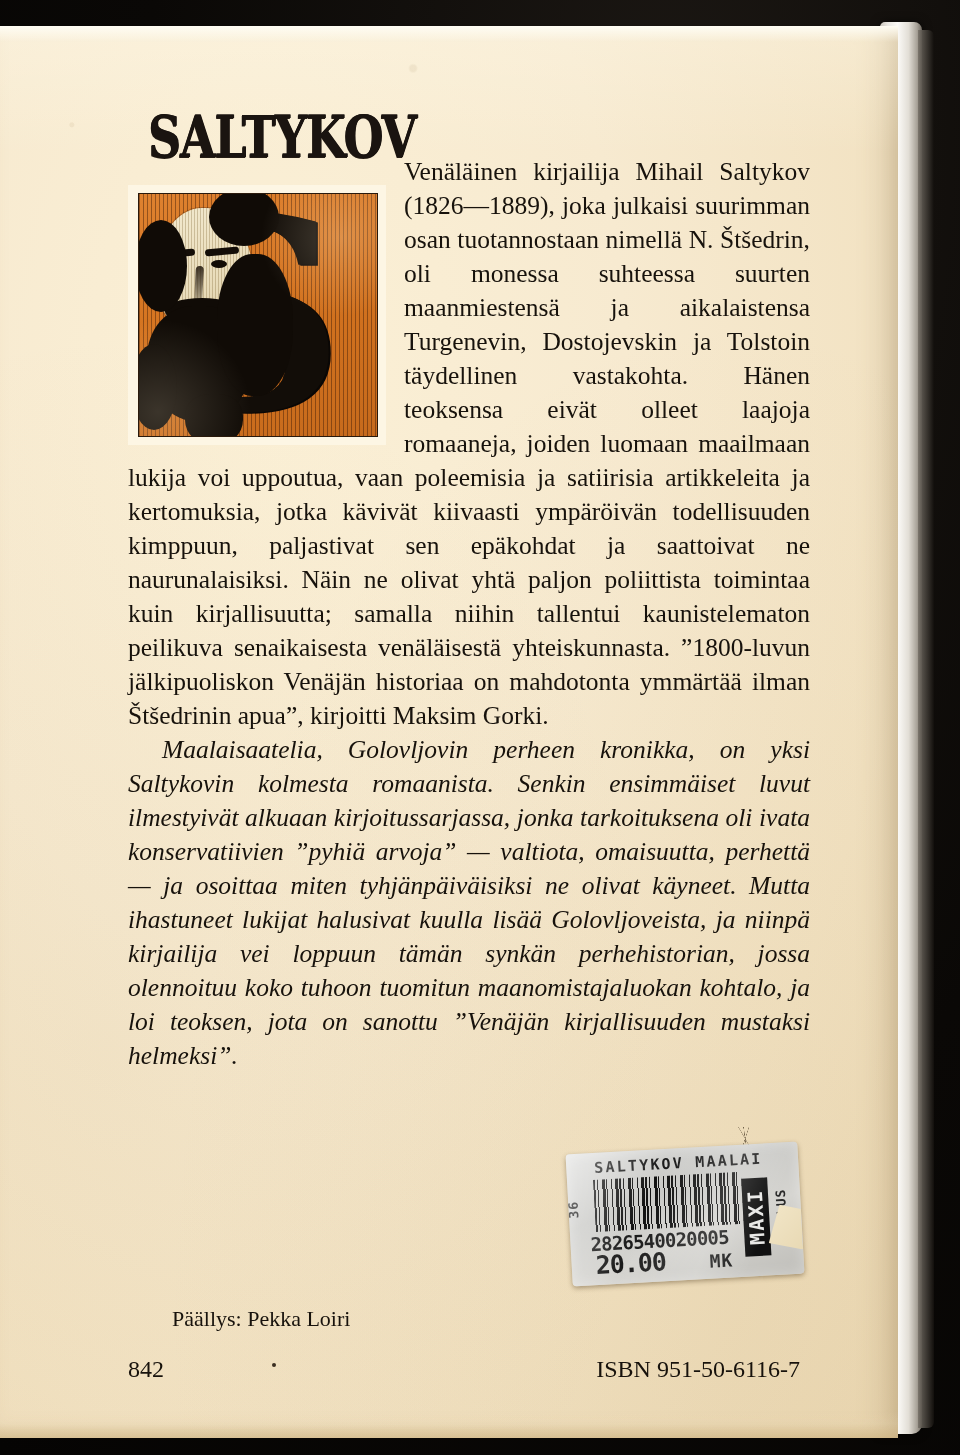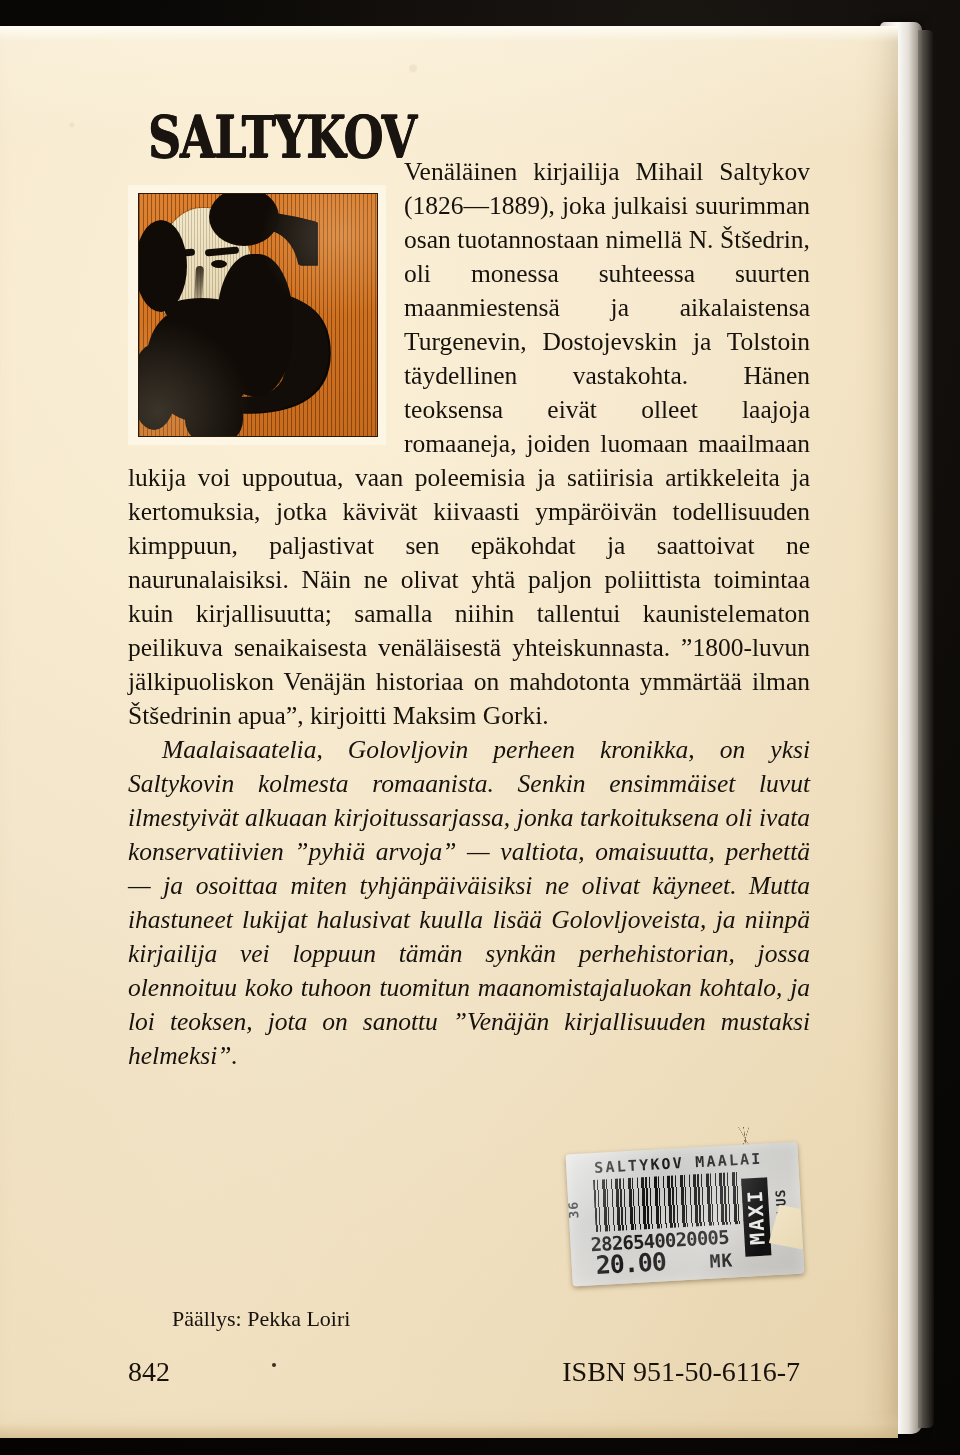--- a/index.html
+++ b/index.html
@@ -364,21 +364,21 @@
   }
   #footer-row {
     position: absolute;
     left: 128px;
     top: 1330px;
     width: 672px;
     display: flex;
     justify-content: space-between;
     align-items: baseline;
     font-family: "Liberation Serif", serif;
-    font-size: 28px;
+    font-size: 24px;
     color: #17120c;
   }
   #footer-dot {
     position: absolute;
     left: 272px;
     top: 1337px;
     width: 4px; height: 4px;
     border-radius: 50%;
     background: #3a2e20;
   }

